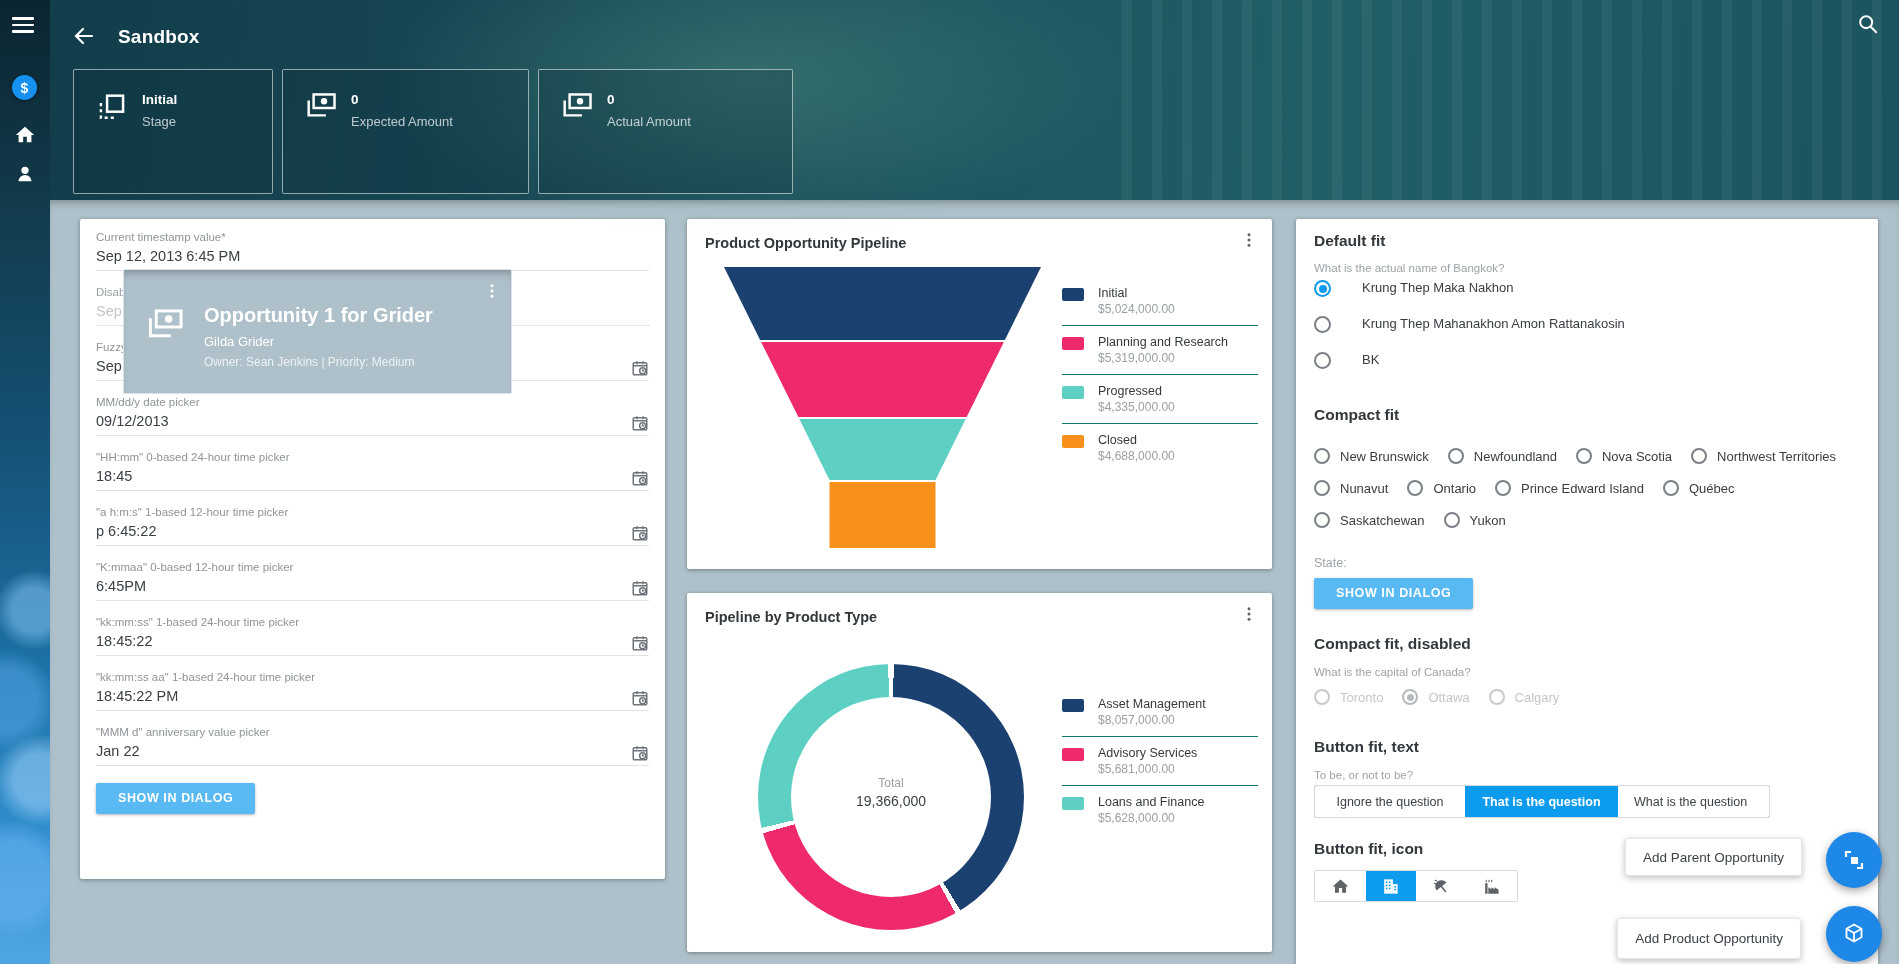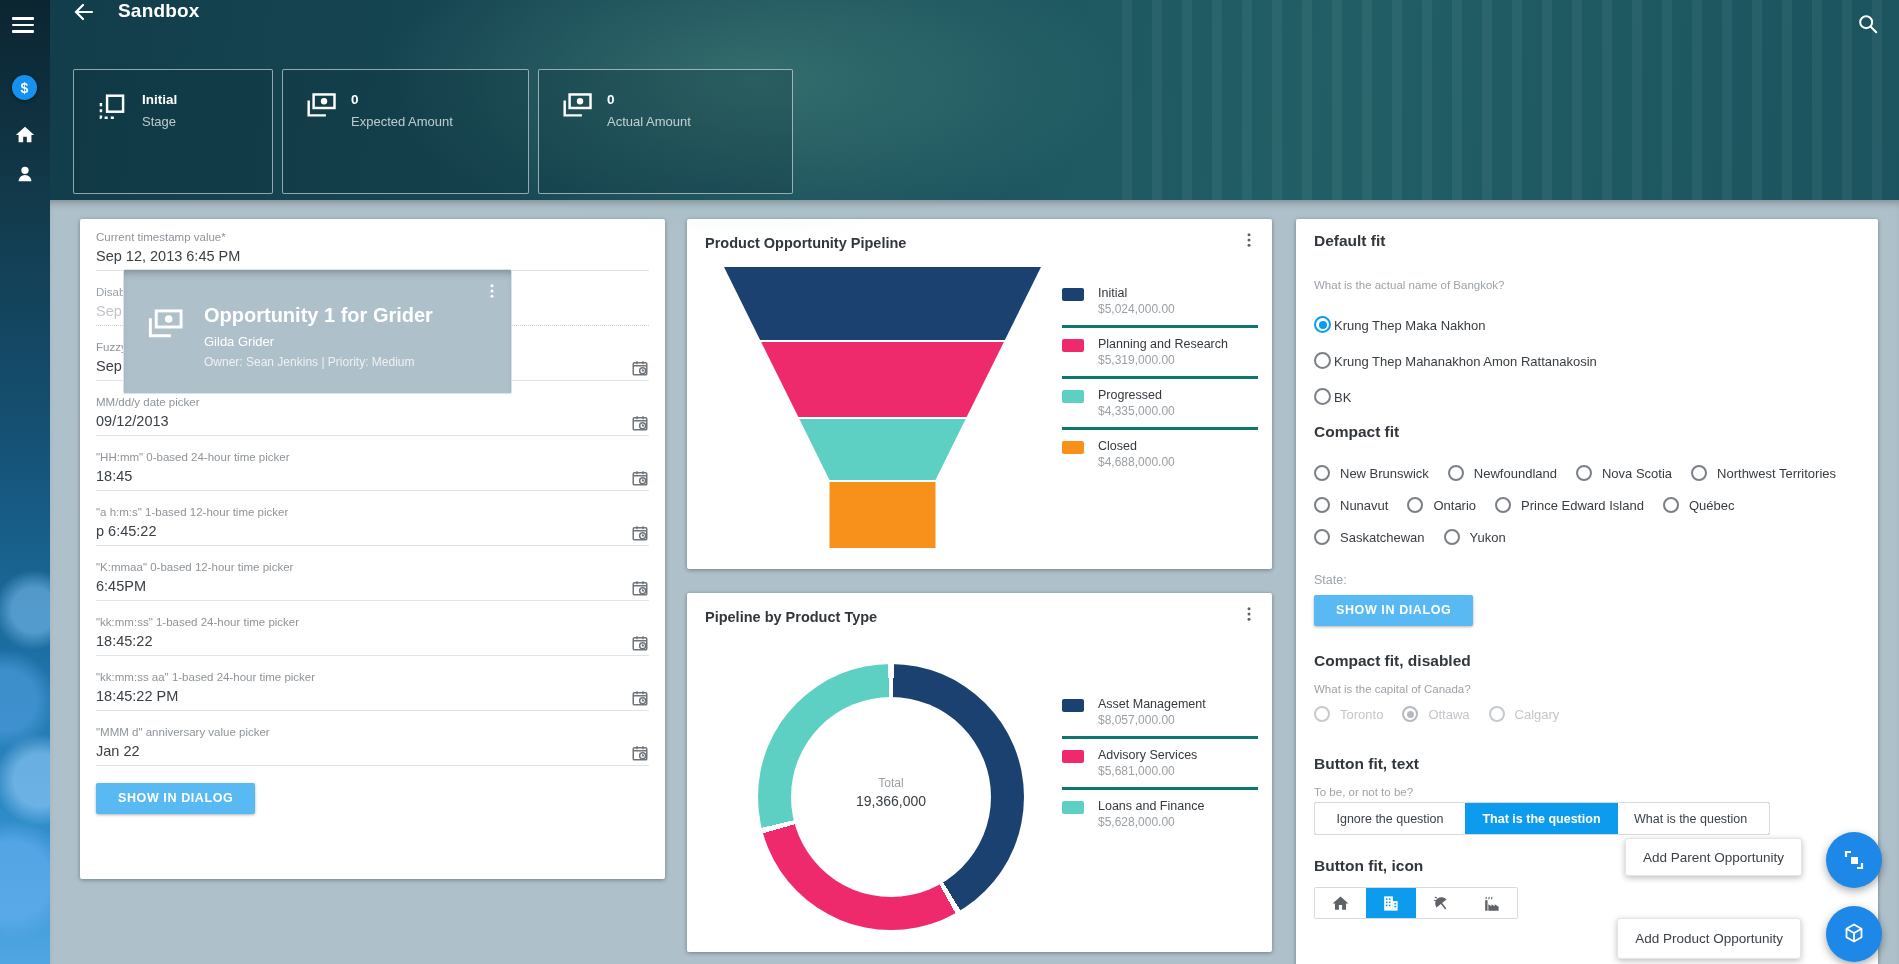--- a/index.html
+++ b/index.html
@@ -17,21 +17,21 @@
   .rail-fab{position:absolute;left:12px;top:75px;width:25px;height:25px;border-radius:50%;background:#1691ef;color:#fff;
     font-weight:bold;font-size:14px;display:flex;align-items:center;justify-content:center;box-shadow:0 1px 4px rgba(0,0,0,.4)}
   .rail-ic{position:absolute;left:14px;width:22px;height:22px;color:#fff}
   
   .hero{position:absolute;left:50px;top:0;right:0;height:200px;z-index:10;
     background:linear-gradient(97deg,#123d4a 0%,#194c58 35%,#226067 68%,#1c5560 100%)}
   .hero-stripes{position:absolute;right:0;top:0;width:42%;height:100%;opacity:.25;
     background:repeating-linear-gradient(90deg,rgba(255,255,255,.18) 0 10px,rgba(0,0,0,.08) 10px 30px)}
   .hero-glow{position:absolute;left:18%;top:-40%;width:40%;height:160%;
     background:radial-gradient(closest-side,rgba(120,190,160,.28),transparent)}
-  .topbar{position:absolute;left:0;top:0;right:0;height:48px;display:flex;align-items:flex-start;color:#fff}
+  .topbar{position:absolute;left:0;top:0;right:0;height:48px;display:flex;align-items:flex-end;color:#fff}
   .back{margin-left:22px;width:24px;height:24px;cursor:pointer}
   .apptitle{margin-left:22px;font-size:19px;font-weight:bold;letter-spacing:.2px}
   .search{position:absolute;right:20px;top:13px;width:22px;height:22px;cursor:pointer}
   .cards{position:absolute;left:23px;top:69px;right:0;height:125px;display:flex}
   .hcard{border:1px solid rgba(255,255,255,.55);background:rgba(8,40,50,.22);border-radius:2px;height:125px;position:relative;color:#fff}
   .hcard.main{width:389px;margin-right:9px}
   .hcard.s2{width:200px;margin-right:9px}
   .hcard.s3{width:247px;margin-right:9px}
   .hcard.s4{width:255px}
   .hc-ic{position:absolute;left:22px;top:38px;width:38px;height:34px}
@@ -58,41 +58,41 @@
     font-size:12.5px;font-weight:bold;letter-spacing:.6px;border:none;border-radius:2px;cursor:pointer;box-shadow:0 1px 3px rgba(0,0,0,.3)}
   
   .cfunnel{left:637px;top:19px;width:585px;height:350px}
   .cdonut{left:637px;top:393px;width:585px;height:359px}
   .ctitle{position:absolute;left:18px;top:16px;font-size:14.5px;font-weight:bold;color:#32373c}
   .ckebab{position:absolute;right:14px;top:12px;color:#5f6368}
   .legend{position:absolute;left:375px;width:196px}
   .cfunnel .legend{top:58px}
   .cdonut .legend{top:95px}
   .litem{position:relative;padding:9px 0 9px 36px;min-height:30px}
-  .litem + .litem{border-top:3px solid #0f766e}
+  .litem + .litem{border-top:1px solid #0f766e}
   .lchip{position:absolute;left:0;top:11px;width:22px;height:13px;border-radius:2px}
   .llab{font-size:12.5px;color:#34393e}
   .lval{font-size:12px;color:#9aa0a5;margin-top:2px}
   #funnel{position:absolute;left:0;top:34px}
   .donut{position:absolute;left:71px;top:71px;width:266px;height:266px;border-radius:50%}
   .donut::after{content:"";position:absolute;left:33px;top:33px;width:200px;height:200px;background:#fff;border-radius:50%}
   .dcenter{position:absolute;left:71px;top:183px;width:266px;text-align:center;z-index:2}
   .dcenter .t{font-size:12px;color:#9aa0a5}
   .dcenter .v{font-size:14px;color:#3a4045;margin-top:3px}
   
   .pright{left:1246px;top:19px;width:582px;height:760px;padding:0 18px}
   .sec-h{font-size:15.5px;font-weight:bold;color:#32373c}
   .question{font-size:11.5px;color:#9da3a8}
   .radio{width:17px;height:17px;border:2px solid #7a8086;border-radius:50%;display:inline-block;position:relative;flex:none;cursor:pointer}
   .radio.sel{border-color:#0d9bed}
   .radio.sel::after{content:"";position:absolute;left:2.5px;top:2.5px;right:2.5px;bottom:2.5px;background:#0d9bed;border-radius:50%}
   .radio.dis{border-color:#c6cacd;cursor:default}
   .radio.dis.sel{border-color:#b6babe}
   .radio.dis.sel::after{background:#b6babe}
-  .opt{display:flex;align-items:flex-end;gap:3px;height:36px;font-size:13px;color:#383d42}
+  .opt{display:flex;align-items:flex-start;gap:31px;height:36px;font-size:13px;color:#383d42}
   .optrow{display:flex;align-items:center;height:32px;font-size:13px;color:#383d42}
   .optrow .radio{width:16px;height:16px;margin-right:10px}
   .optrow .olab{margin-right:19px}
   .optrow.disrow,.optrow.disrow .olab{color:#c3c7ca}
   .tgl{display:flex;width:456px;height:33px;border:1px solid #d8dbde;border-radius:2px;background:#be185d;overflow:hidden}
   .tgl button{border:none;background:#fff;font-size:12.5px;color:#3c4248;cursor:pointer;white-space:nowrap;overflow:hidden;font-family:inherit}
   .tgl button.on{background:#0d9bed;color:#fff;font-weight:bold}
   .tgl .b1{width:150px}.tgl .b2{width:153px}.tgl .b3{flex:1;text-align:left;padding-left:16px}
   .itgl{display:flex;width:204px;height:32px;border:1px solid #d8dbde;border-radius:2px;background:#fff;overflow:hidden}
   .itgl button{width:51px;border:none;background:#fff;color:#5f6368;cursor:pointer;display:flex;align-items:center;justify-content:center}
@@ -387,21 +387,21 @@
       <div class="litem">
         <span class="lchip" id="dc2" style="background: rgb(93, 207, 195);"></span>
         <div class="llab">Loans and Finance</div>
         <div class="lval">$5,628,000.00</div>
       </div>
     </div>
   </div>
 
   <div class="card pright">
     <div class="sec-h" style="padding-top:13px">Default fit</div>
-    <div class="question" style="margin-top:29px">What is the actual name of Bangkok?</div>
+    <div class="question" style="margin-top:12px">What is the actual name of Bangkok?</div>
     <div style="margin-top:6px">
       <div class="opt">
         <span class="radio sel"></span>
         <span>Krung Thep Maka Nakhon</span>
       </div>
       <div class="opt">
         <span class="radio"></span>
         <span>Krung Thep Mahanakhon Amon Rattanakosin</span>
       </div>
       <div class="opt">

